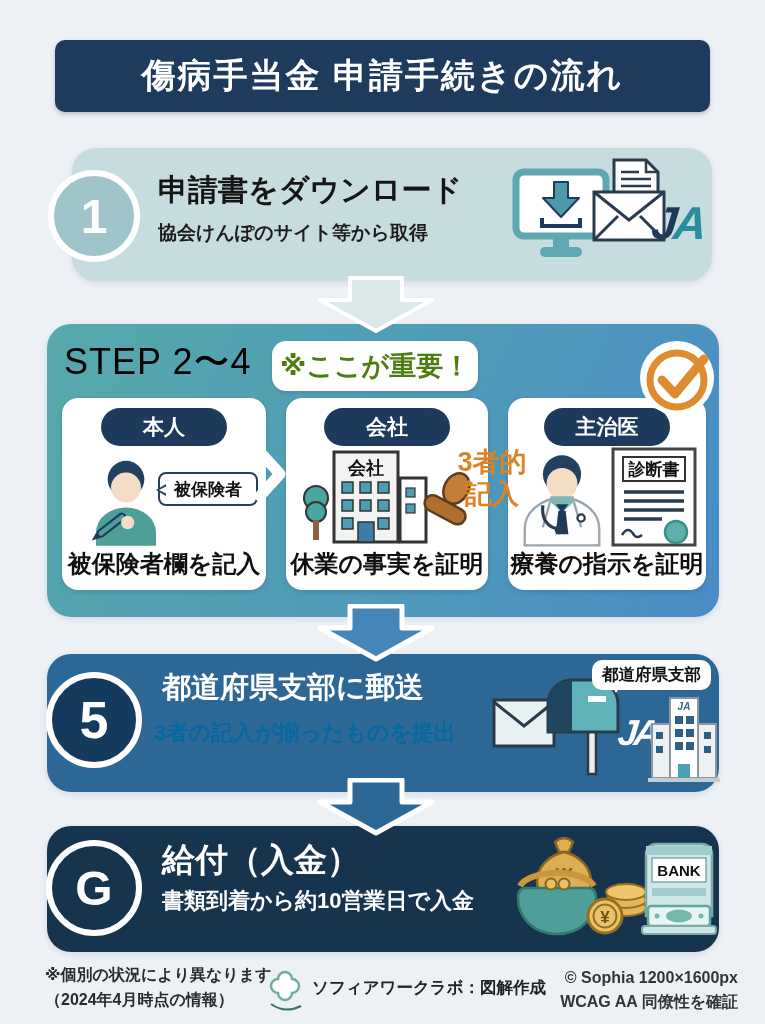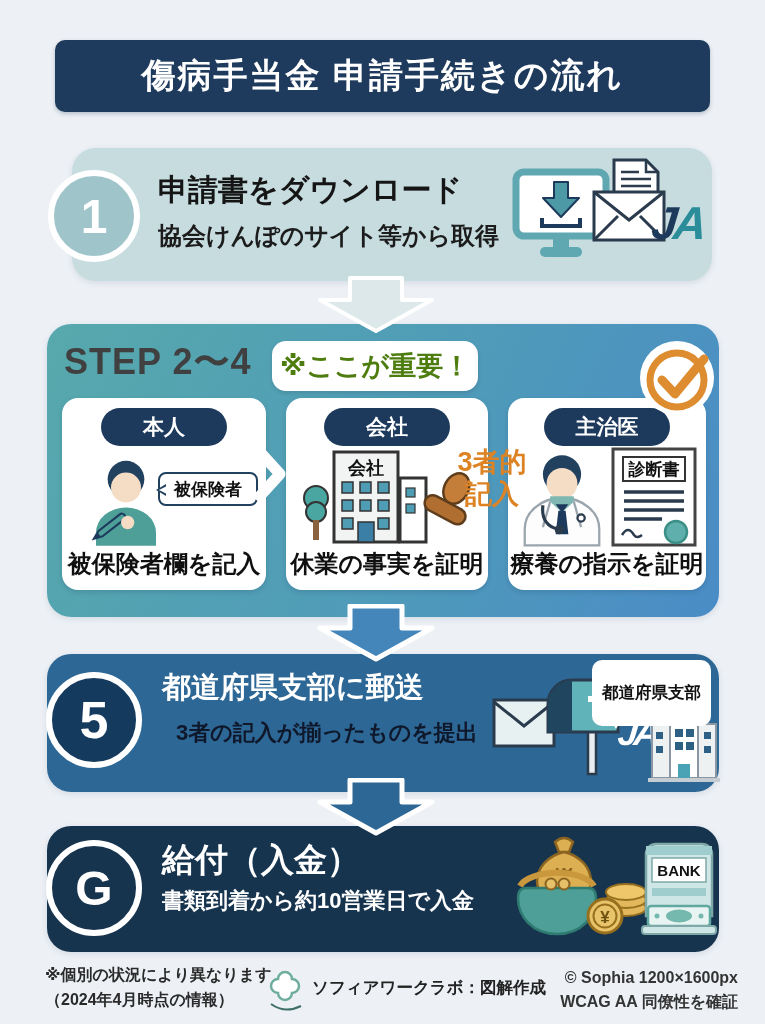--- a/index.html
+++ b/index.html
@@ -19,30 +19,30 @@
   .step5-box{left:47px;top:654px;width:672px;height:138px;background:#2d6795;}
   .stepg-box{left:47px;top:826px;width:672px;height:126px;background:#17344f;}
 
   .num-circle{border-radius:50%;border:6px solid #fff;display:flex;align-items:center;justify-content:center;
     color:#fff;font-weight:800;z-index:4;}
   .c1{left:48px;top:170px;width:92px;height:92px;background:#9fc5cb;font-size:48px;}
   .c5{left:46px;top:672px;width:96px;height:96px;background:#143a5e;font-size:52px;}
   .cg{left:46px;top:840px;width:96px;height:96px;background:#17344f;font-size:48px;}
 
   .s1-title{left:158px;top:170px;font-size:30px;font-weight:800;color:#151515;white-space:nowrap;}
-  .s1-sub{left:158px;top:220px;font-size:24px;font-weight:700;color:#1c1c1c;white-space:nowrap;}
+  .s1-sub{left:158px;top:220px;font-size:19px;font-weight:700;color:#1c1c1c;white-space:nowrap;}
 
   .ja-logo{font-style:italic;font-weight:900;letter-spacing:-4px;transform:skewX(-6deg);white-space:nowrap;}
   .ja1{left:652px;top:196px;font-size:46px;}
   .ja1 .jj{color:#1d3a5c;} .ja1 .ja{color:#2b8c9a;}
   .ja5{left:618px;top:712px;font-size:36px;color:#fff;}
   .ja5 .jj,.ja5 .ja{color:#fff;}
 
   
-  .step-head{left:64px;top:338px;font-size:36px;font-weight:700;color:#404040;letter-spacing:1px;white-space:nowrap;z-index:3;}
+  .step-head{left:64px;top:338px;font-size:36px;font-weight:400;color:#000000;letter-spacing:1px;white-space:nowrap;z-index:3;}
   .imp-pill{left:272px;top:341px;background:#fff;border-radius:14px;padding:7px 8px;font-size:27px;font-weight:800;
     color:#4d7c0f;white-space:nowrap;z-index:3;box-shadow:0 2px 4px rgba(0,0,0,.12);}
   .check-badge{left:636px;top:334px;z-index:5;}
 
   .card{position:absolute;top:398px;height:192px;background:#fff;border-radius:16px;z-index:2;
     box-shadow:0 2px 5px rgba(20,50,80,.18);}
   .card1{left:62px;width:204px;}
   .card2{left:286px;width:202px;}
   .card3{left:508px;width:198px;}
   .card-pill{position:absolute;top:10px;left:50%;transform:translateX(-50%);background:#1d3a5c;color:#fff;
@@ -54,22 +54,22 @@
     font-weight:800;color:#111;display:flex;align-items:center;justify-content:center;white-space:nowrap;}
   .bubble-insured{left:96px;top:74px;width:100px;height:34px;font-size:17px;z-index:2;}
   .bubble-insured:before{content:"";position:absolute;left:-10px;top:10px;border:6px solid transparent;border-right:10px solid #22415f;}
   .bubble-insured:after{content:"";position:absolute;left:-5px;top:12px;border:4px solid transparent;border-right:8px solid #fff;}
 
   .chevron{left:254px;top:446px;z-index:5;}
   .note-orange{left:444px;top:446px;width:96px;z-index:6;text-align:center;color:#dd8324;font-size:27px;font-weight:800;line-height:1.2;}
 
   
   .s5-title{left:162px;top:668px;font-size:29px;font-weight:800;color:#fff;white-space:nowrap;}
-  .s5-sub{left:176px;top:718px;font-size:22px;font-weight:700;color:#0f172a;white-space:nowrap;}
-  .bubble-branch{left:592px;top:660px;padding:22px 10px;border:none;border-radius:10px;font-size:16.5px;background:#fff;z-index:3;}
+  .s5-sub{left:154px;top:718px;font-size:22px;font-weight:700;color:#0369a1;white-space:nowrap;}
+  .bubble-branch{left:592px;top:660px;padding:4px 10px;border:none;border-radius:10px;font-size:16.5px;background:#fff;z-index:3;}
   .bubble-branch:after{content:"";position:absolute;left:18px;bottom:-9px;border:6px solid transparent;border-top:10px solid #fff;}
   .sg-title{left:162px;top:838px;font-size:33px;font-weight:800;color:#fff;white-space:nowrap;}
   .sg-sub{left:162px;top:886px;font-size:22px;font-weight:700;color:#fff;white-space:nowrap;}
 
   .flow-arrow{z-index:5;}
   .fa1{left:316px;top:276px;}
   .fa2{left:316px;top:604px;}
   .fa3{left:316px;top:778px;}
 
   

